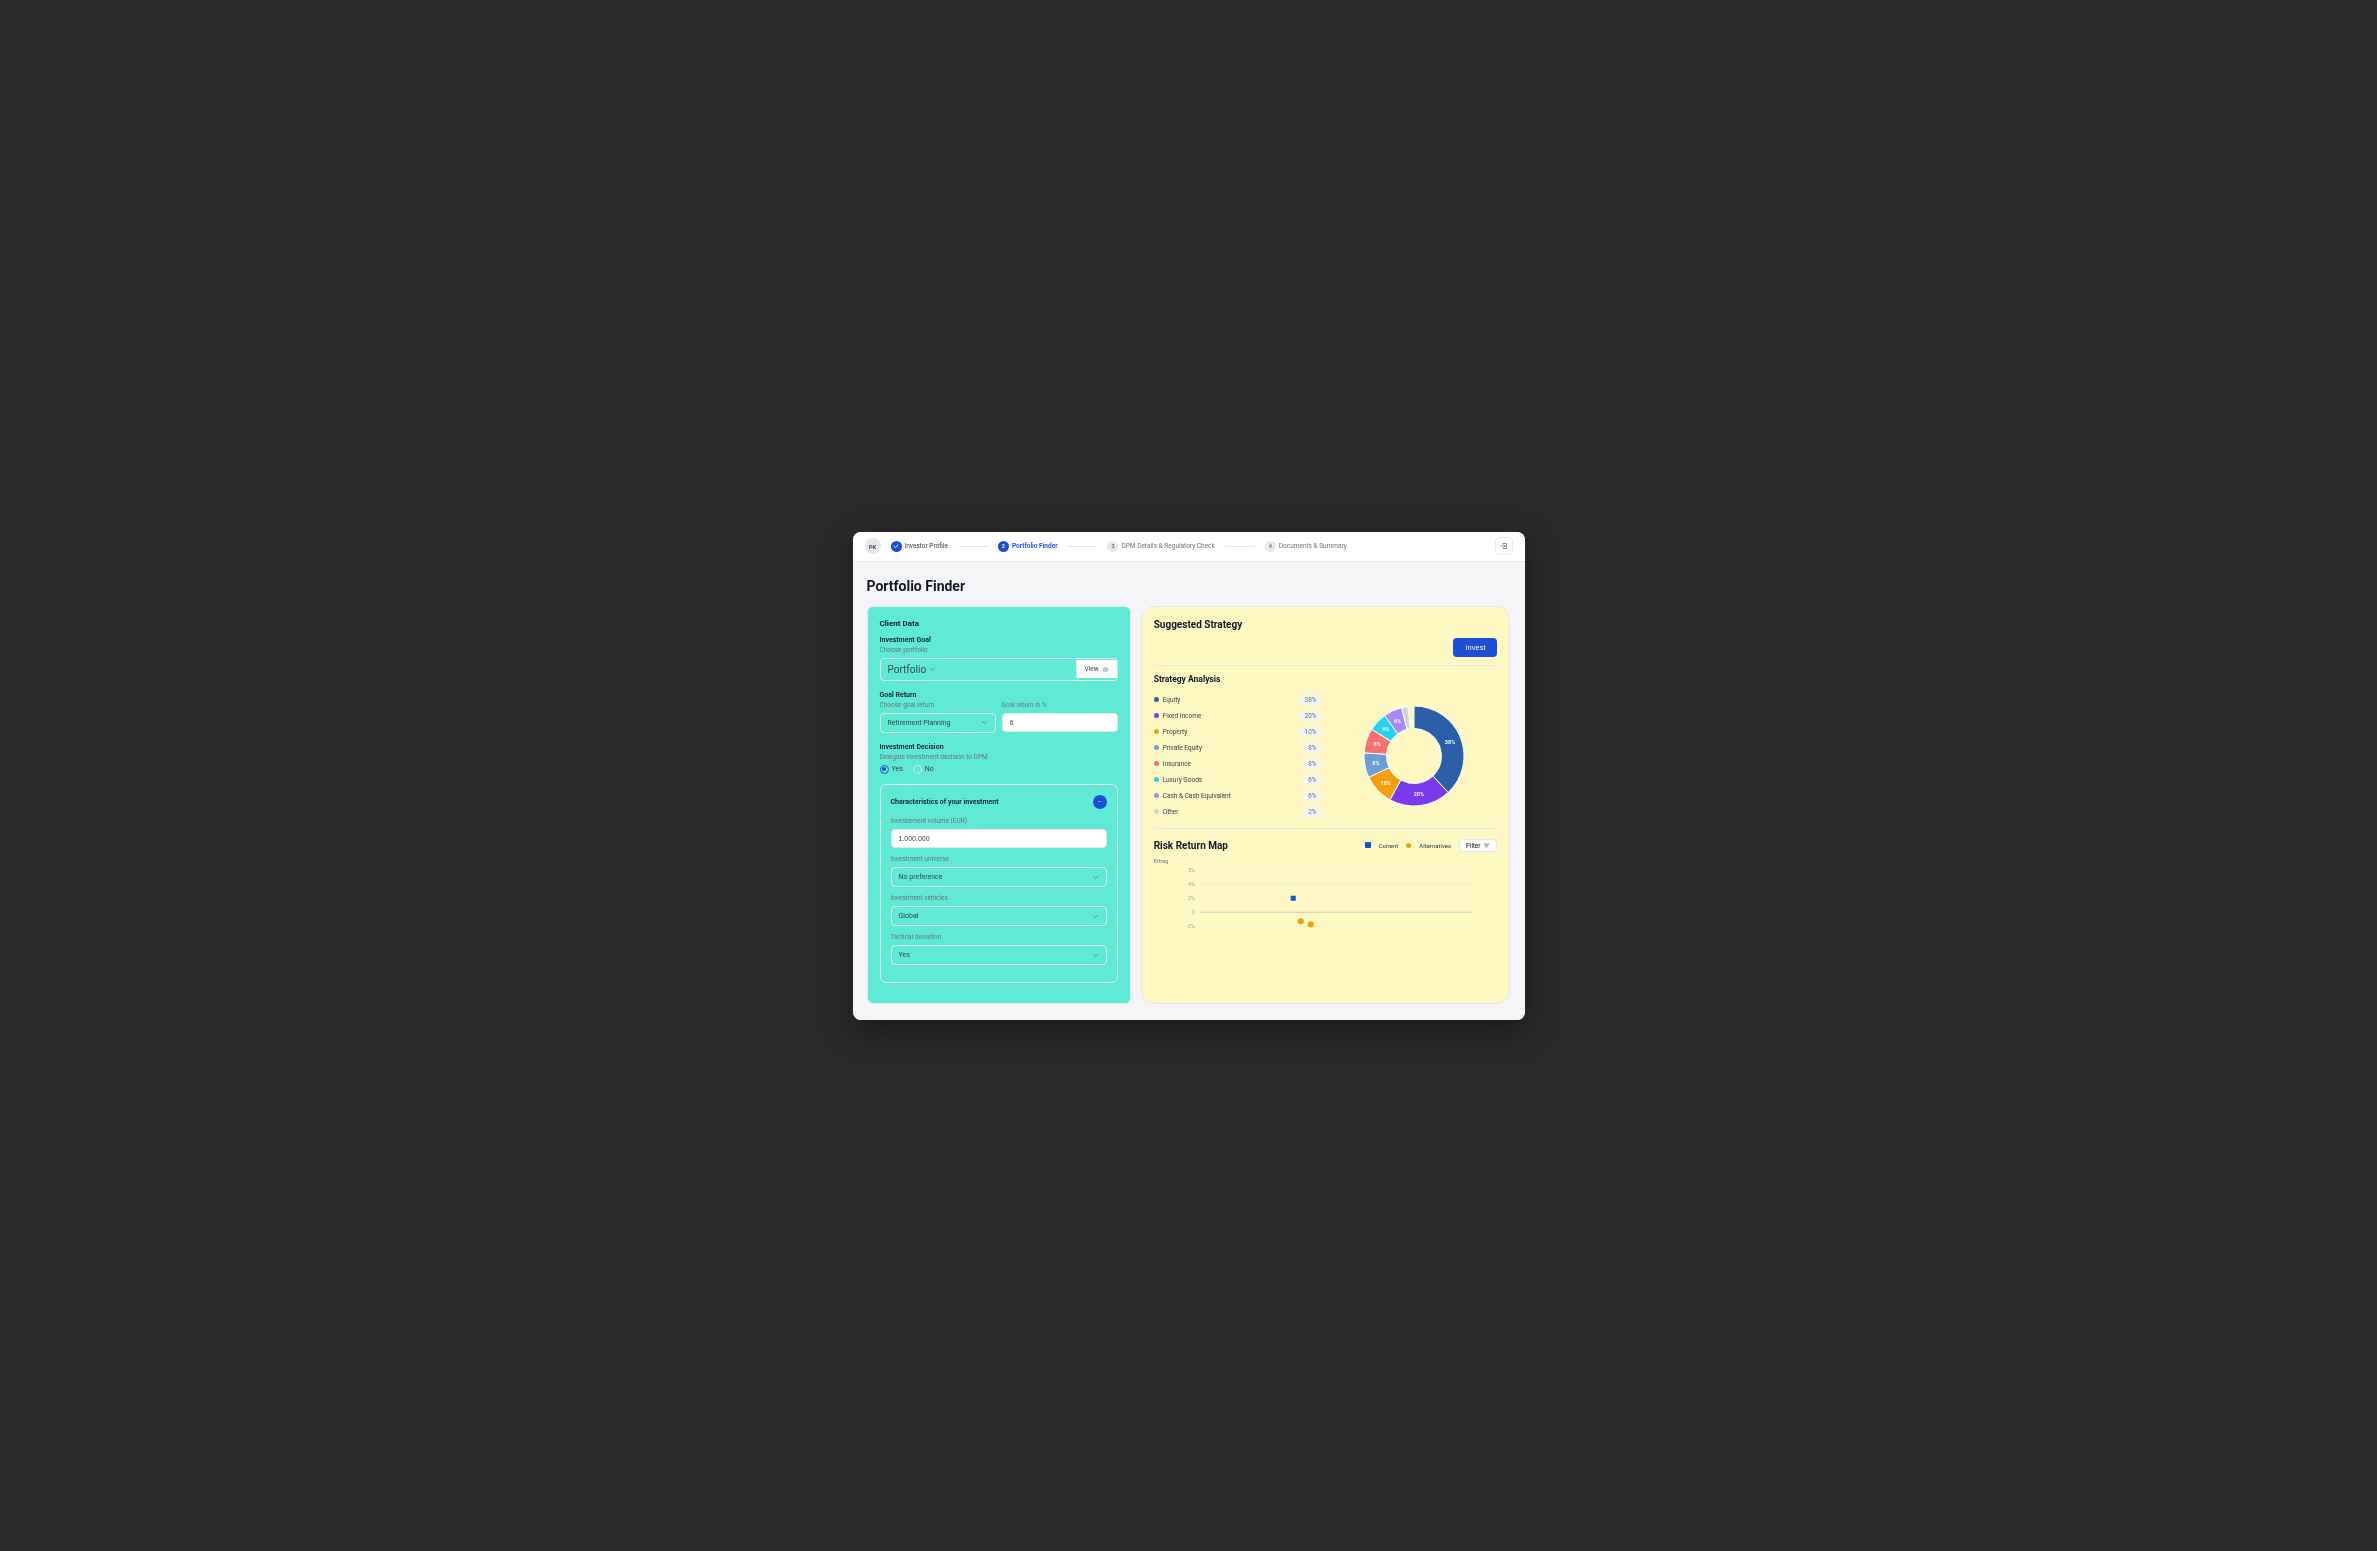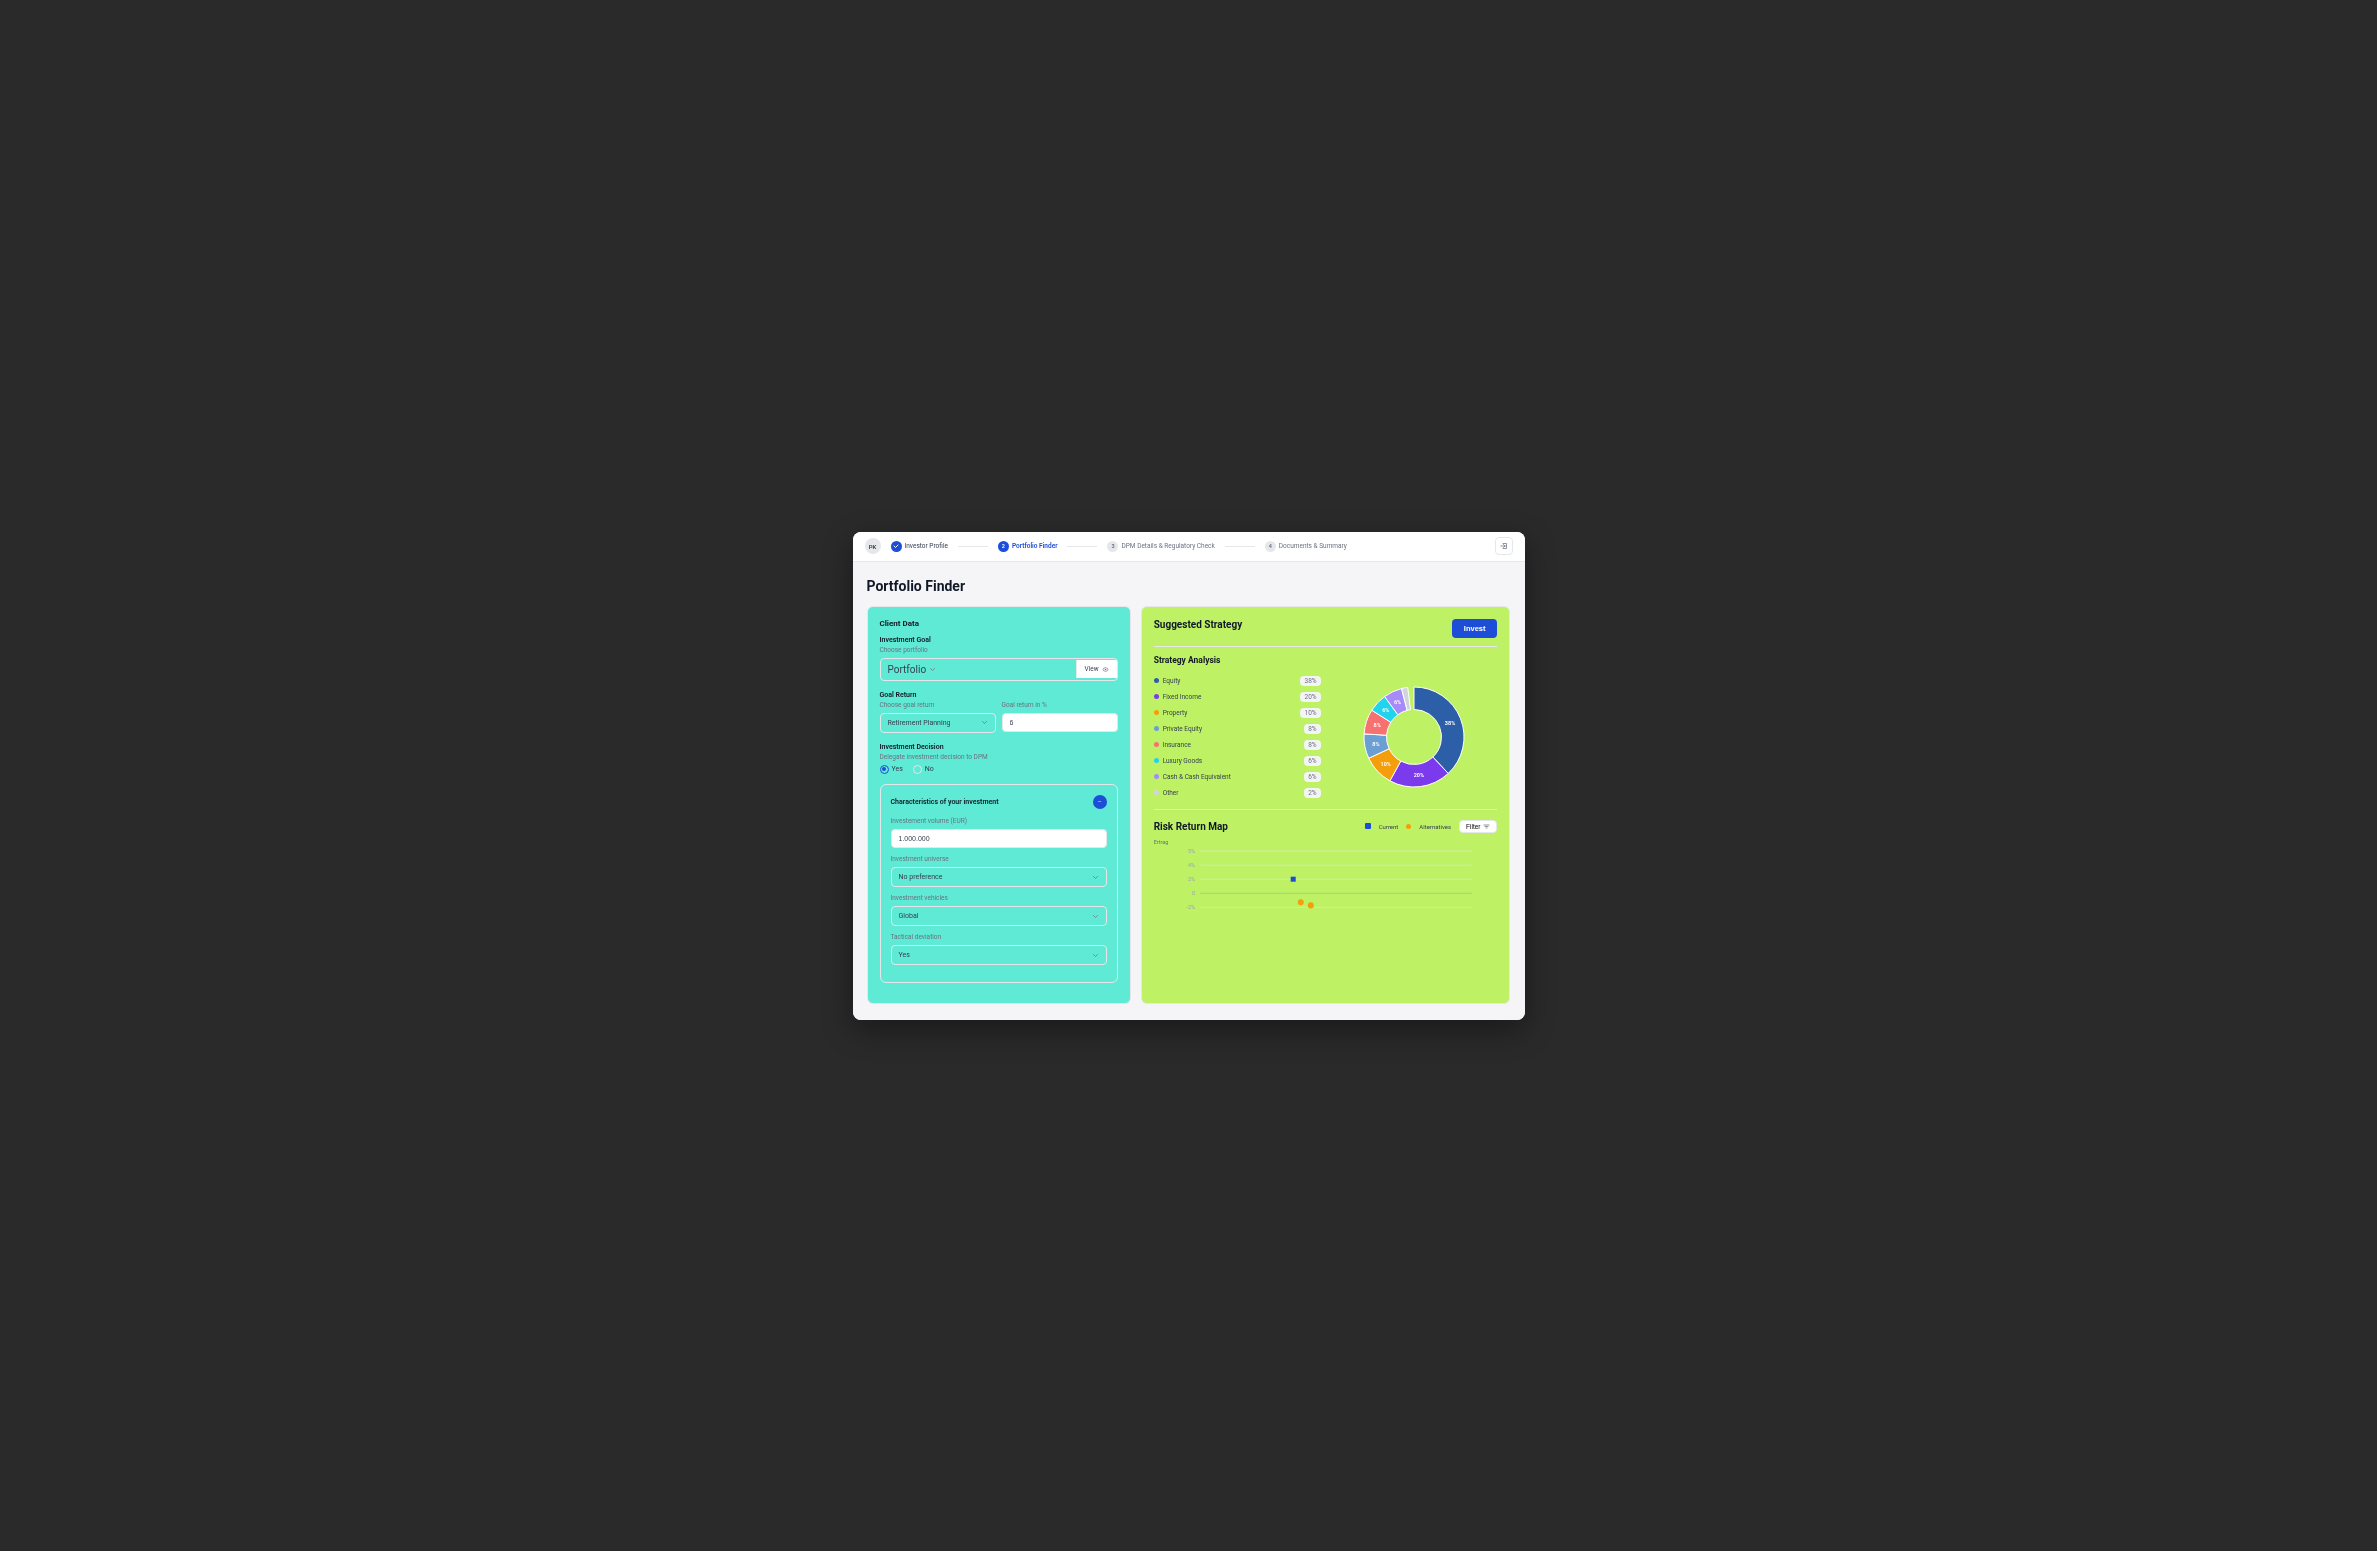--- a/index.html
+++ b/index.html
@@ -234,43 +234,44 @@
       border-radius: 4px;
       padding: 5px 7px;
       font-size: 7px;
       color: #374151;
       width: 100%;
       display: flex; align-items: flex-end; justify-content: space-between;
       cursor: pointer;
     }
     
     .right-panel {
-      background: #bef264;
-      border-radius: 6px;
+      background: #fef9c3;
+      border-radius: 14px;
       padding: 12px;
       border: 0.5px solid #e5e7eb;
     }
     .strategy-header {
       display: flex; align-items: flex-start; justify-content: space-between;
       margin-bottom: 6px;
     }
     .strategy-title {
       font-size: 10px;
       font-weight: 700;
       color: #111827;
     }
     .invest-btn {
       background: #1d4ed8;
       color: white;
       border: none;
       border-radius: 4px;
       padding: 5px 12px;
       font-size: 7.5px;
-      font-weight: 700;
-      cursor: pointer;
+      font-weight: 400;
+      cursor: pointer;
+      margin-top: 19px;
     }
     .strategy-badge {
       border: 0.5px solid #374151;
       border-radius: 10px;
       padding: 2px 7px;
       font-size: 6.5px;
       color: #374151;
       display: inline-block;
       margin-bottom: 4px;
     }

